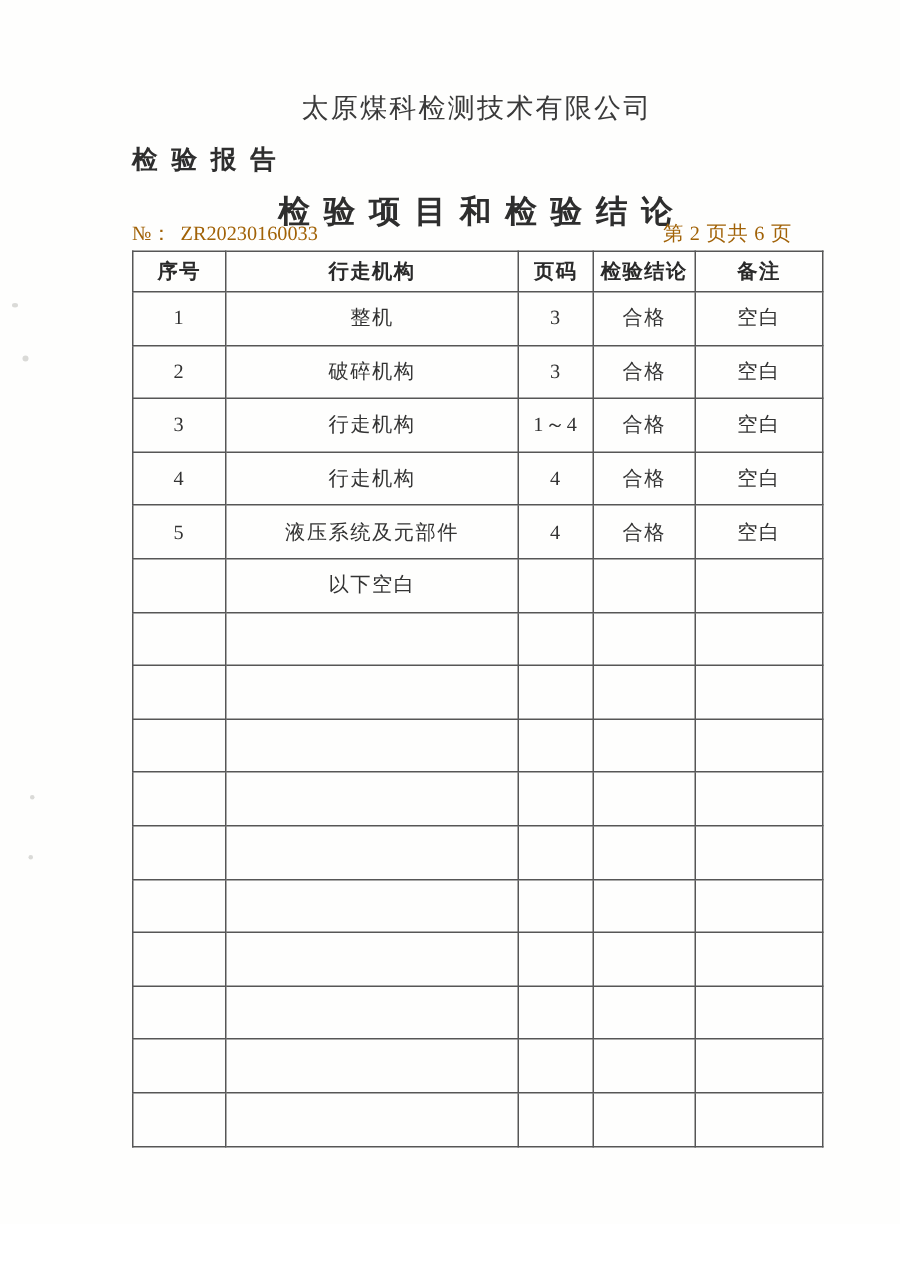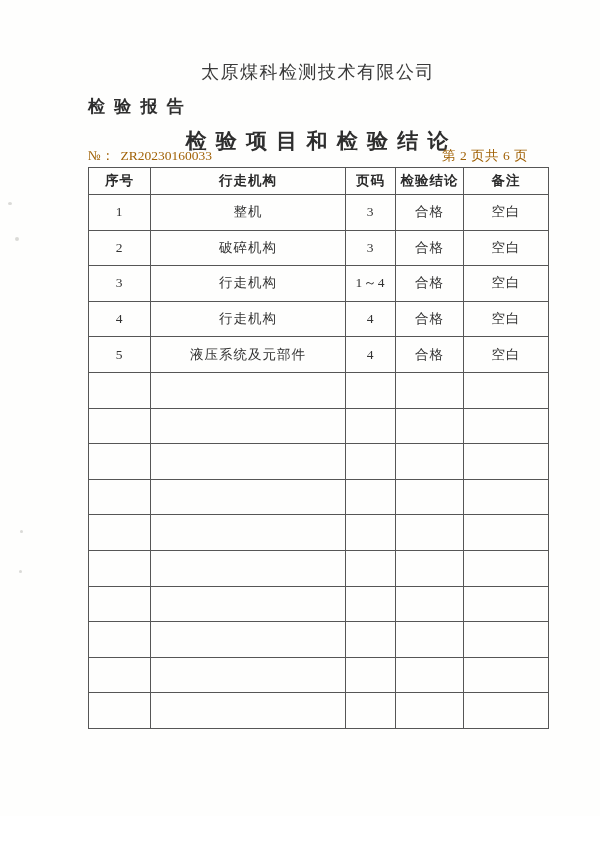--- a/index.html
+++ b/index.html
@@ -187,20 +187,27 @@
           </tr>
           <tr>
             <td>5</td>
             <td>液压系统及元部件</td>
             <td>4</td>
             <td>合格</td>
             <td>空白</td>
           </tr>
           <tr>
             <td></td>
+            <td>以下空白</td>
+            <td></td>
+            <td></td>
+            <td></td>
+          </tr>
+          <tr>
+            <td></td>
             <td></td>
             <td></td>
             <td></td>
             <td></td>
           </tr>
           <tr>
             <td></td>
             <td></td>
             <td></td>
             <td></td>

